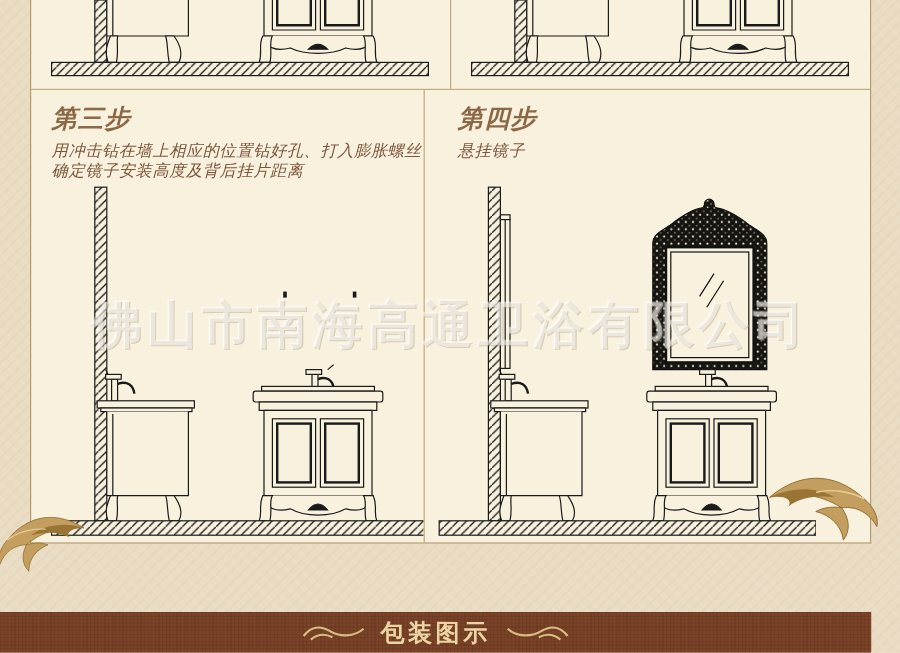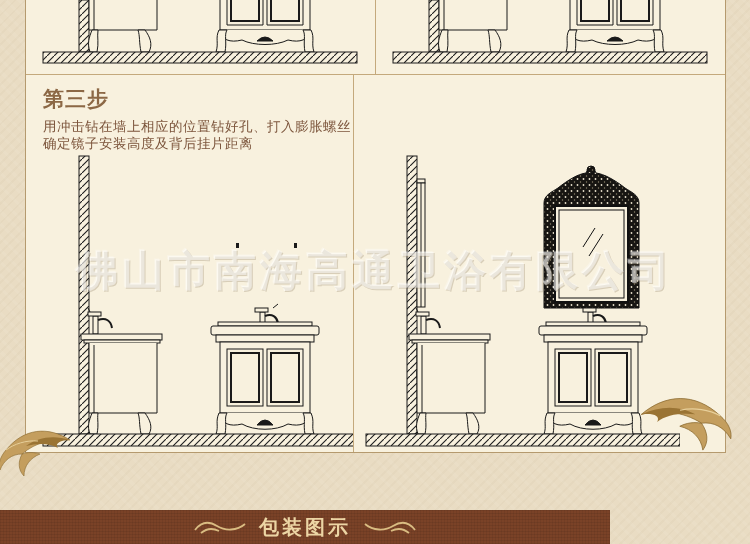--- a/index.html
+++ b/index.html
@@ -10,41 +10,41 @@
       repeating-linear-gradient(45deg, rgba(255,255,255,.05) 0 3px, transparent 3px 9px),
       repeating-linear-gradient(-45deg, rgba(160,140,100,.05) 0 2px, transparent 2px 7px);
     font-family:"DejaVu Sans","Liberation Sans",sans-serif;
   }
   .frame{
     position:absolute;left:25px;top:0;width:701px;height:453px;
     background:#f8f1de;box-sizing:border-box;
     border-left:1px solid #b59a6e;border-right:1px solid #b59a6e;border-bottom:1px solid #b59a6e;
   }
   .row-top{position:absolute;top:0;left:0;width:699px;height:74px;border-bottom:1px solid #c4a97c;display:flex;}
-  .row-steps{position:absolute;top:75px;left:0;width:654px;height:377px;display:flex;}
+  .row-steps{position:absolute;top:75px;left:0;width:654px;height:377px;display:flex;font-style:italic;}
   .panel{width:349px;position:relative;overflow:hidden;}
   .panel.right{border-left:1px solid #c4a97c;}
   .diag{position:absolute;left:0;top:0;}
   .step-head{position:relative;z-index:2;}
   .pad-l{padding:10px 0 0 17px;}
   .pad-r{padding:10px 0 0 28px;}
   .step-title{font-size:21px;font-weight:bold;color:#8c6845;letter-spacing:1px;}
   .step-lines{margin-top:5px;font-size:13.5px;line-height:17px;color:#7c553c;letter-spacing:.5px;}
   .watermark{
     position:absolute;left:25px;top:243px;width:700px;text-align:center;z-index:3;
     font-size:42px;font-weight:bold;letter-spacing:4px;white-space:nowrap;
     color:rgba(255,255,255,.48);
     text-shadow:1px 1px 0 rgba(150,133,105,.32), -1px -1px 0 rgba(255,255,255,.28);
     pointer-events:none;
   }
   .flourish{position:absolute;z-index:4;}
   .flourish-left{left:-4px;top:424px;}
   .flourish-right{left:638px;top:388px;transform:scaleX(-1) rotate(8deg);}
   .banner{
-    position:absolute;left:0;top:510px;width:610px;height:34px;z-index:5;
+    position:absolute;left:0;top:510px;width:726px;height:34px;z-index:5;
     background:#7a4227;
     background-image:
       repeating-linear-gradient(0deg, rgba(0,0,0,.07) 0 1px, transparent 1px 3px),
       repeating-linear-gradient(90deg, rgba(0,0,0,.06) 0 1px, transparent 1px 3px);
     display:flex;align-items:center;justify-content:center;gap:10px;
   }
   .banner-label{font-size:20px;color:#ecd5a4;letter-spacing:3px;font-weight:bold;}
   .sprite{position:absolute;width:0;height:0;overflow:hidden;}
 </style>
 </head>
@@ -183,20 +183,26 @@
         <use href="#wall-col"></use>
         <rect x="210" y="168" width="3" height="5" fill="#1a1a1a"></rect>
         <rect x="268" y="168" width="3" height="5" fill="#1a1a1a"></rect>
         <use href="#side-vanity"></use>
         <use href="#front-vanity"></use>
         <use href="#floor-bar"></use>
       </svg>
     </div>
 
     <div class="panel right">
+      <div class="step-head pad-r">
+        <div class="step-title">第四步</div>
+        <div class="step-lines">
+          <div>悬挂镜子</div>
+        </div>
+      </div>
       <svg class="diag" width="350" height="377" viewBox="0 0 350 377" aria-label="ornate-mirror-hung-on-wall-above-vanity">
         <use href="#wall-col"></use>
         <use href="#mirror-side"></use>
         <use href="#mirror-front"></use>
         <use href="#side-vanity"></use>
         <use href="#front-vanity"></use>
         <use href="#floor-bar" transform="translate(-5,0)"></use>
       </svg>
     </div>
 

